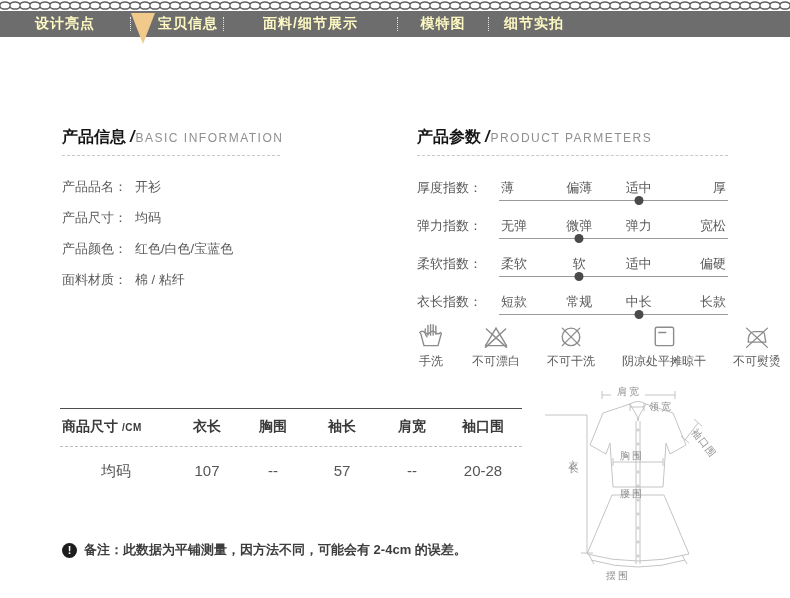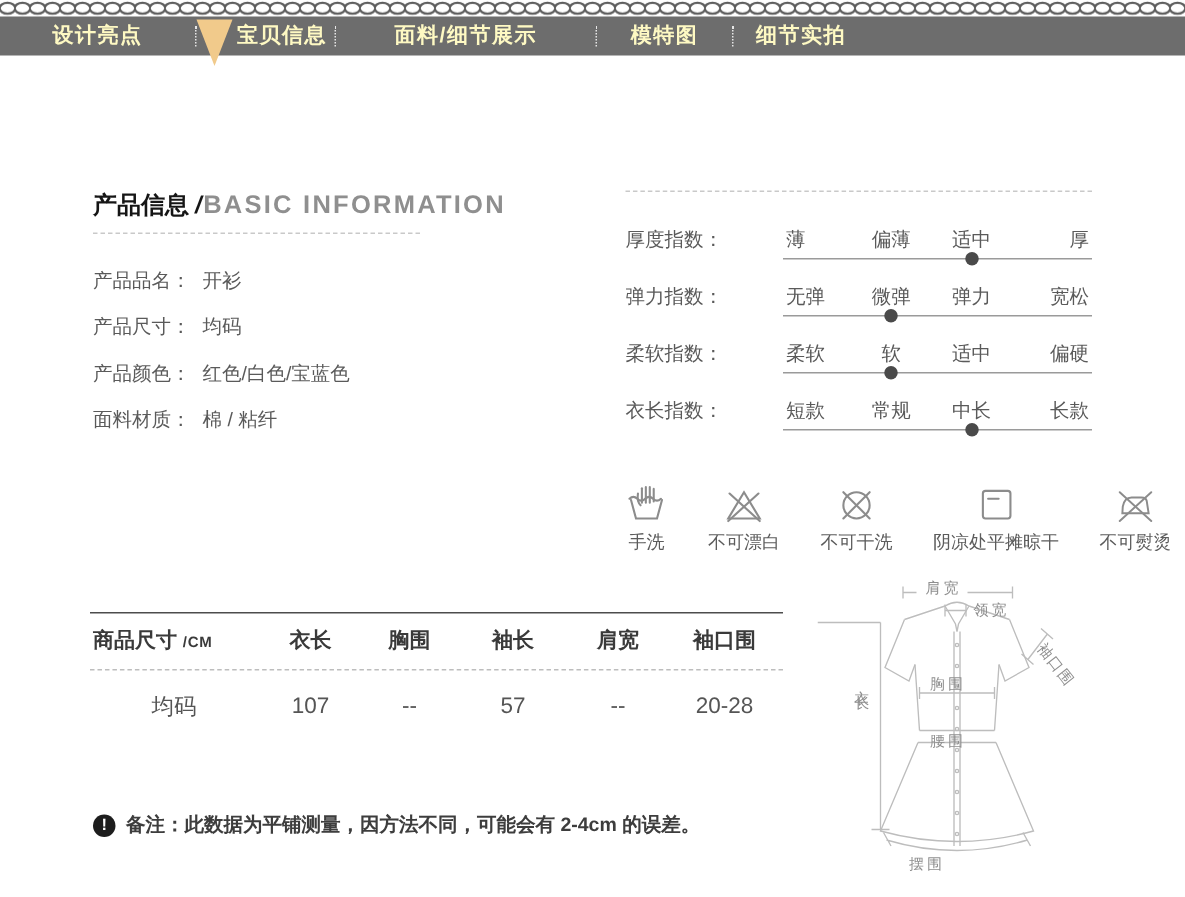--- a/index.html
+++ b/index.html
@@ -15,28 +15,28 @@
   .t1{width:130px;}.t2{width:92px;position:relative;padding-left:22px;box-sizing:border-box;}
   .t3{width:173px;}.t4{width:90px;}.t5{width:90px;}
   .navdiv{width:0;height:14px;border-left:1px dotted #e6e6e6;}
   .marker{position:absolute;left:0px;top:2px;width:0;height:0;border-left:12px solid transparent;border-right:12px solid transparent;border-top:31px solid #f1ca8b;}
 
   
   .col-left{position:absolute;left:62px;top:120px;width:218px;}
   .col-right{position:absolute;left:417px;top:120px;width:311px;}
   .sec-title{padding-top:7px;font-size:16px;font-weight:bold;color:#151515;white-space:nowrap;}
   .sec-title .slash{margin:0 1px 0 4px;font-style:italic;}
-  .sec-title .en{font-size:17px;font-weight:bold;color:#8f8f8f;letter-spacing:1.5px;}
+  .sec-title .en{font-size:12px;font-weight:normal;color:#8f8f8f;letter-spacing:1.5px;}
   .dash-line{border-bottom:1px dashed #c9c9c9;margin-top:7px;}
 
   .field{display:flex;margin-top:17px;height:14px;font-size:13px;color:#5a5a5a;text-align:right;}
   .field.first{margin-top:22px;}
   .f-value{margin-left:8px;white-space:nowrap;}
 
-  .param-row{display:flex;margin-top:16px;height:22px;font-size:13px;color:#5a5a5a;gap:23px;}
+  .param-row{display:flex;margin-top:16px;height:22px;font-size:13px;color:#5a5a5a;}
   .param-row.first{margin-top:23px;}
   .p-label{width:82px;flex:none;}
   .p-opts{flex:1;position:relative;height:21px;border-bottom:1px solid #9a9a9a;}
   .opt{position:absolute;top:0;white-space:nowrap;}
   .o0{left:2px;}.o1{left:35%;transform:translateX(-50%);}.o2{left:61%;transform:translateX(-50%);}.o3{right:2px;}
   .p-dot{position:absolute;bottom:-5px;width:9px;height:9px;border-radius:50%;background:#4a4a4a;transform:translateX(-50%);}
 
   
   .care-row{position:absolute;left:417px;top:322px;width:292px;display:flex;justify-content:space-between;gap:27px;}
   .care-item{display:flex;flex-direction:column;align-items:center;}
@@ -121,20 +121,23 @@
       <span class="f-label">产品颜色：</span>
       <span class="f-value">红色/白色/宝蓝色</span>
     </div>
     <div class="field">
       <span class="f-label">面料材质：</span>
       <span class="f-value">棉 / 粘纤</span>
     </div>
   </div>
 
   <div class="col-right">
+    <div class="sec-title">
+      <span>产品参数</span><span class="slash">/</span><span class="en">PRODUCT PARMETERS</span>
+    </div>
     <div class="dash-line"></div>
 
     <div class="param-row first">
       <span class="p-label">厚度指数：</span>
       <div class="p-opts">
         <span class="opt o0">薄</span>
         <span class="opt o1">偏薄</span>
         <span class="opt o2">适中</span>
         <span class="opt o3">厚</span>
         <div class="p-dot" style="left: 61%;"></div>

